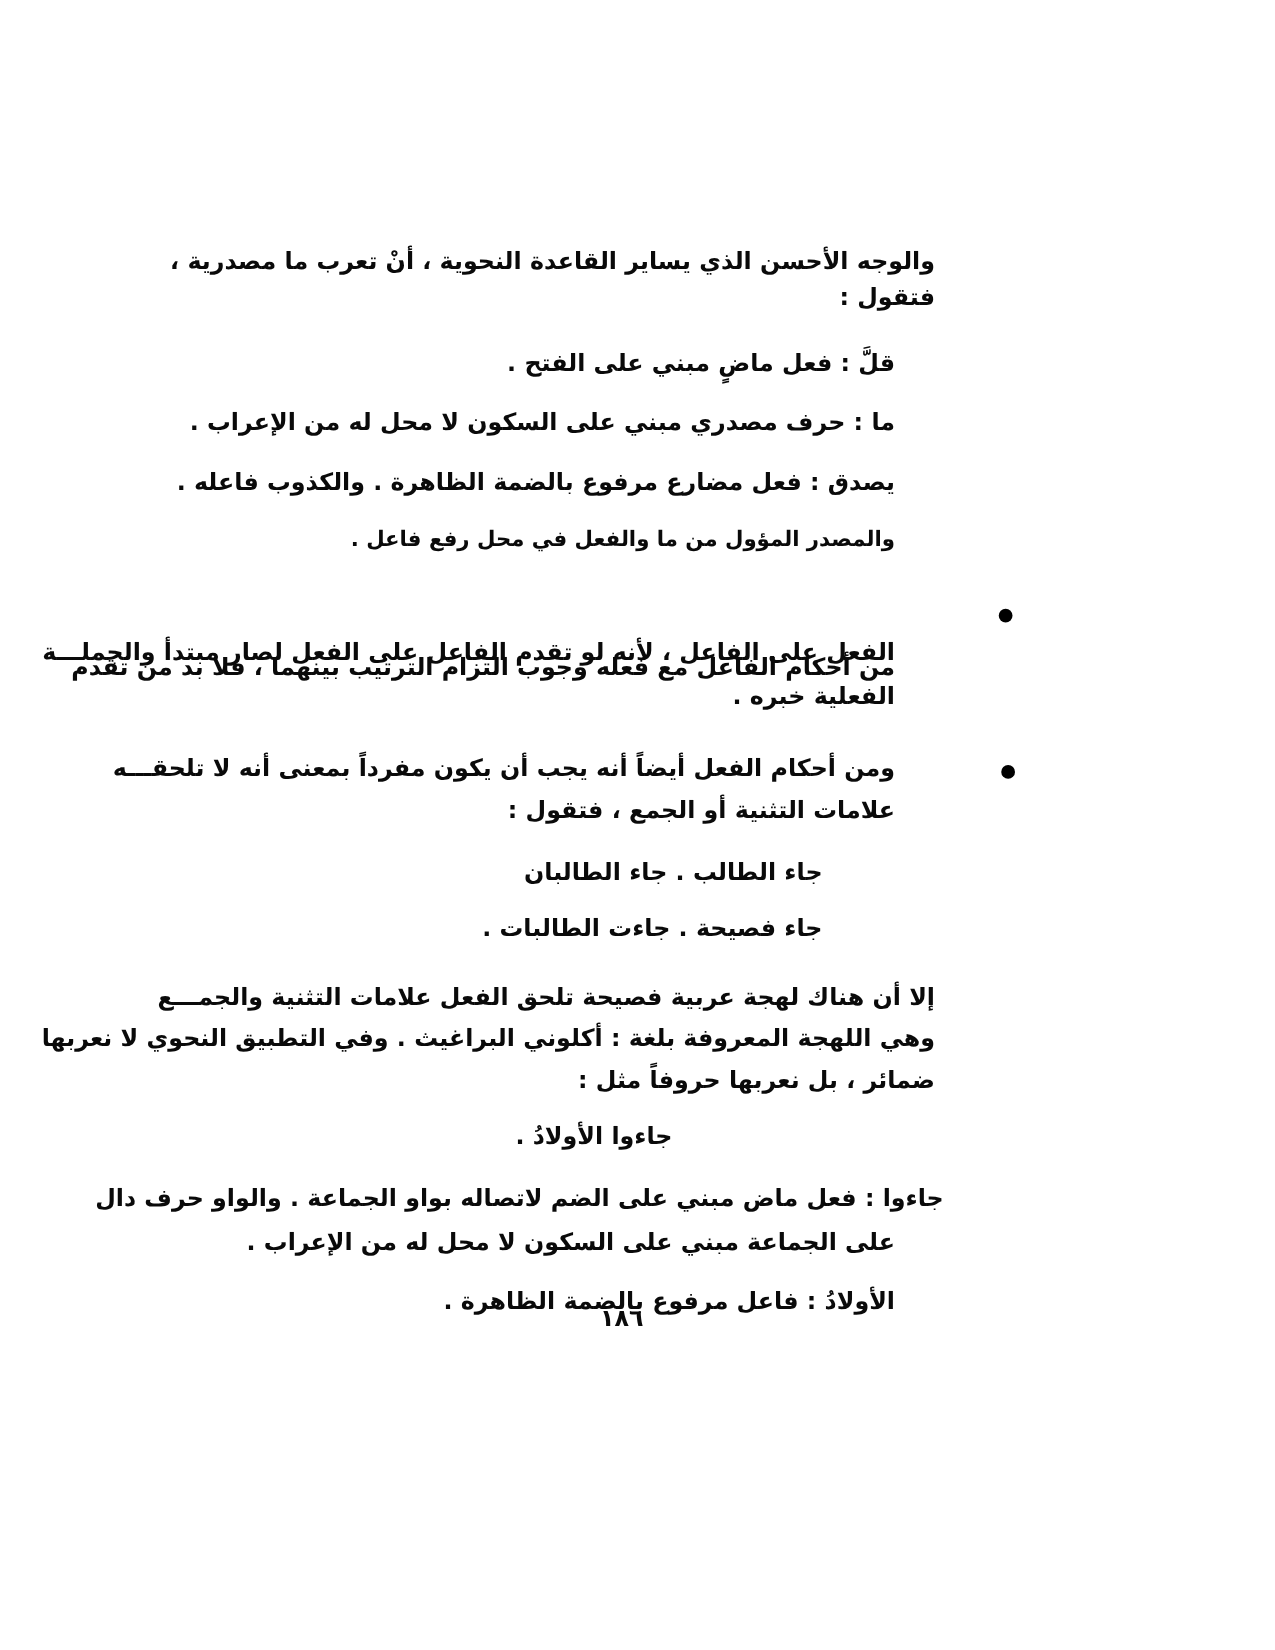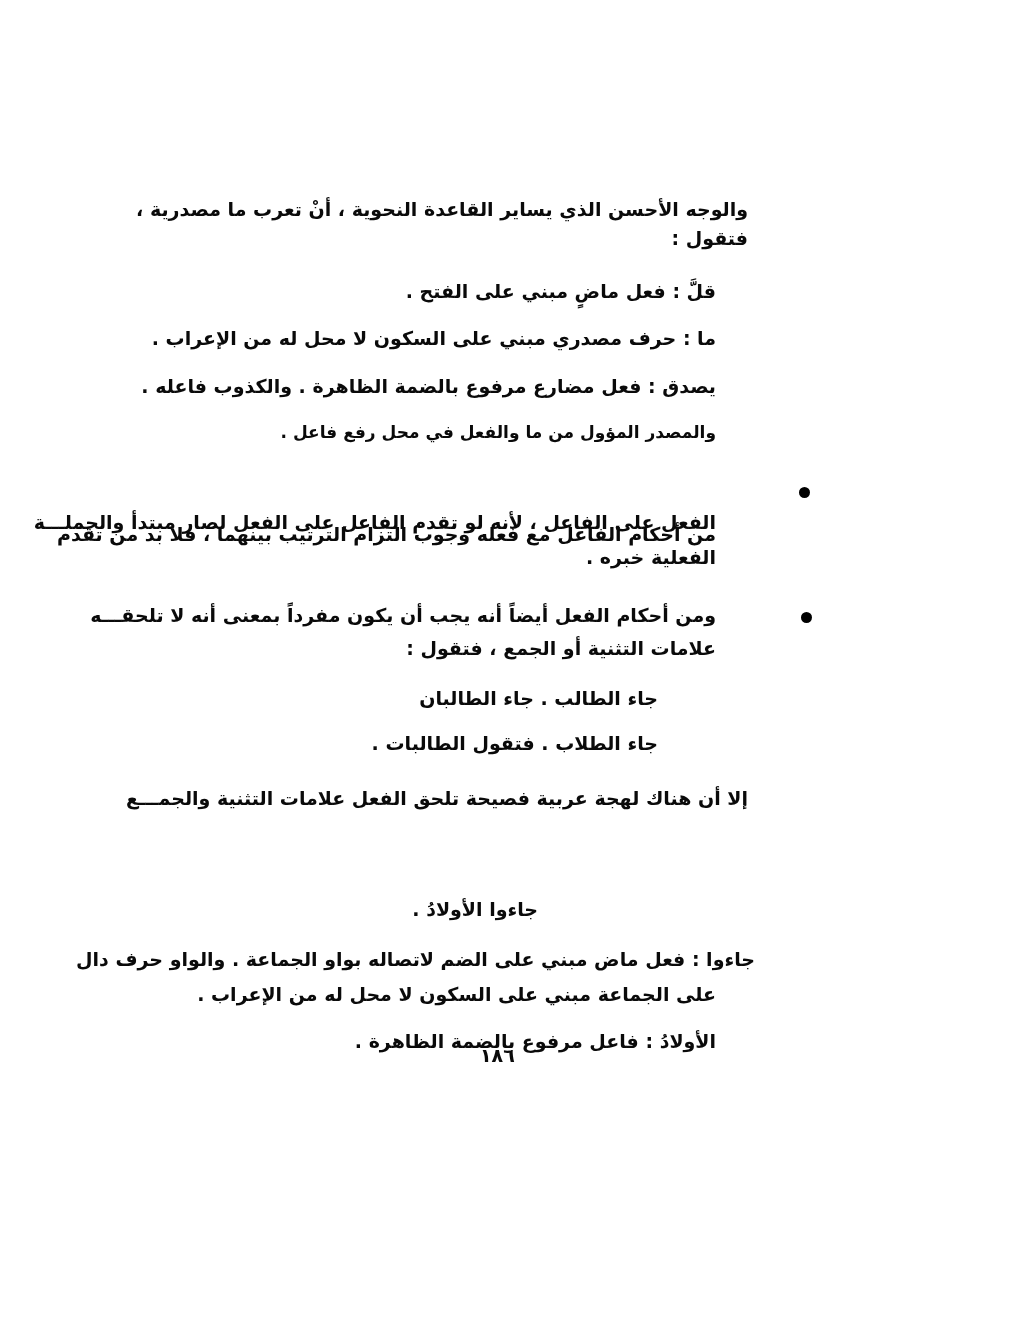--- a/index.html
+++ b/index.html
@@ -57,23 +57,25 @@
   <div class="bullet" style="left:799px; top:487px;"></div>
   <div class="line" style="right:232px; top:481px;margin-top:44px;">من أحكام الفاعل مع فعله وجوب التزام الترتيب بينهما ، فلا بد من تقدم</div>
   <div class="line" style="right:232px; top:513px;">الفعل على الفاعل ، لأنه لو تقدم الفاعل على الفعل لصار مبتدأ والجملـــة</div>
   <div class="line" style="right:232px; top:548px;margin-left:28px;">الفعلية خبره .</div>
 
   <div class="bullet" style="left:801px; top:612px;"></div>
   <div class="line" style="right:232px; top:606px;">ومن أحكام الفعل أيضاً أنه يجب أن يكون مفرداً بمعنى أنه لا تلحقـــه</div>
   <div class="line" style="right:232px; top:639px;">علامات التثنية أو الجمع ، فتقول :</div>
 
   <div class="line" style="right:290px; top:689px;">جاء الطالب . جاء الطالبان</div>
-  <div class="line" style="right:290px; top:734px;">جاء الطلاب . فتقول الطالبات .</div>
+  <div class="line" style="right:290px; top:734px;">جاء فصيحة . جاءت الطالبات .</div>
 
   <div class="line" style="right:200px; top:789px;">إلا أن هناك لهجة عربية فصيحة تلحق الفعل علامات التثنية والجمـــع</div>
+  <div class="line" style="right:200px; top:822px;">وهي اللهجة المعروفة بلغة : أكلوني البراغيث . وفي التطبيق النحوي لا نعربها</div>
+  <div class="line" style="right:200px; top:855px;">ضمائر ، بل نعربها حروفاً مثل :</div>
   <div class="line" style="right:410px; top:900px;">جاءوا الأولادُ .</div>
 
   <div class="line" style="right:193px; top:950px;margin-left:16px;">جاءوا : فعل ماض مبني على الضم لاتصاله بواو الجماعة . والواو حرف دال</div>
   <div class="line" style="right:232px; top:985px;">على الجماعة مبني على السكون لا محل له من الإعراب .</div>
   <div class="line" style="right:232px; top:1032px;">الأولادُ : فاعل مرفوع بالضمة الظاهرة .</div>
 
   <div class="page-number" style="left:480px; top:1044px;text-align:right;">١٨٦</div>
 
 </div>
 

